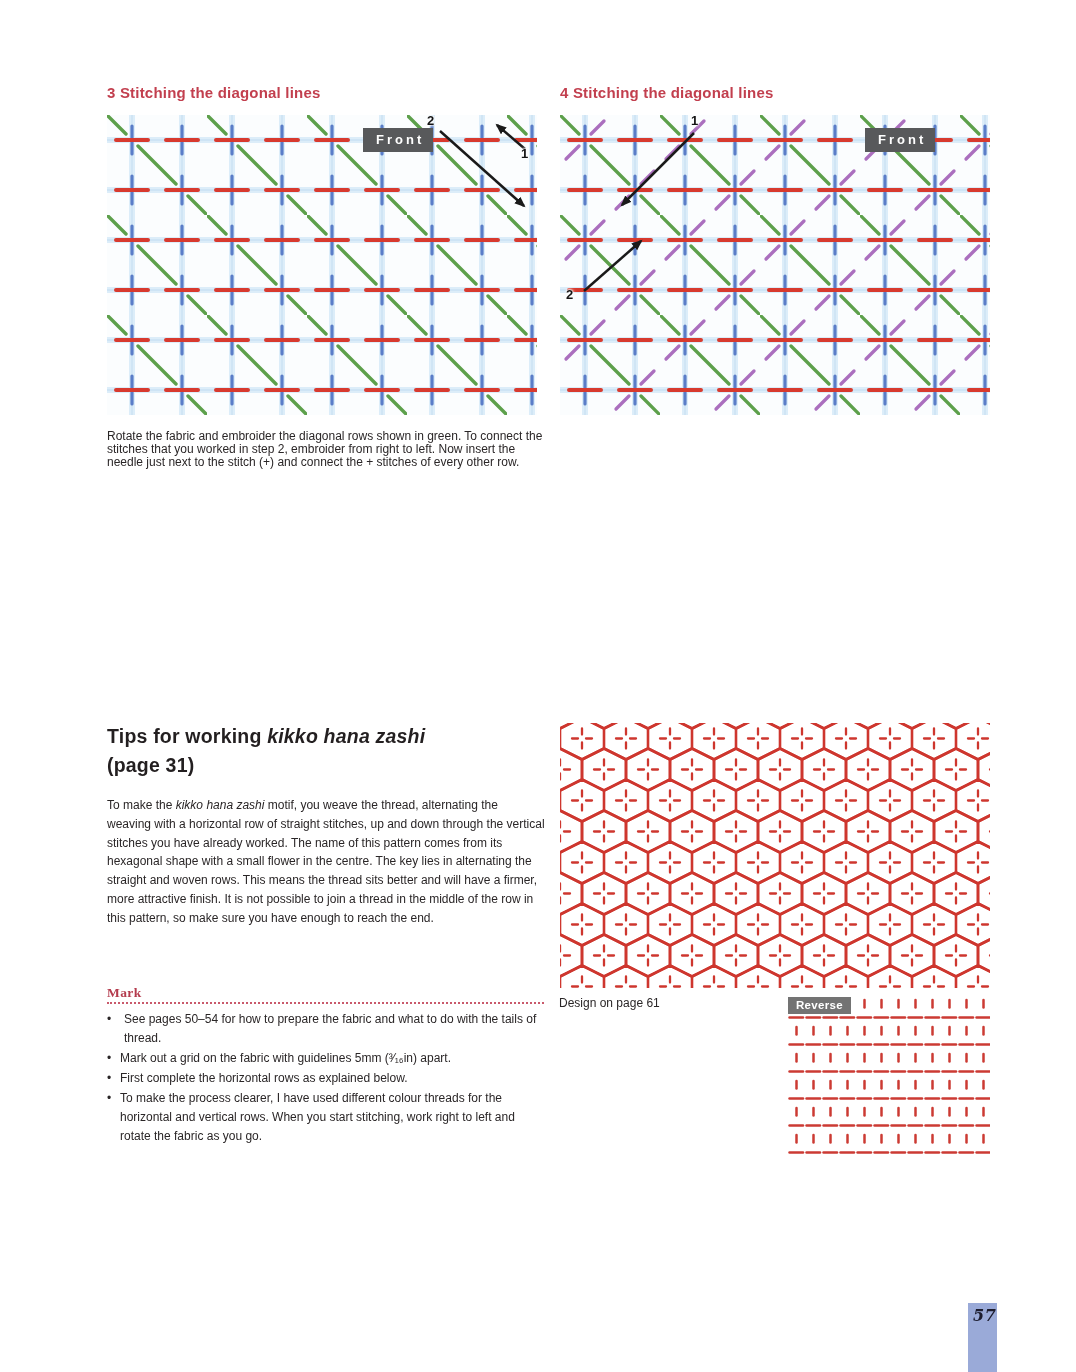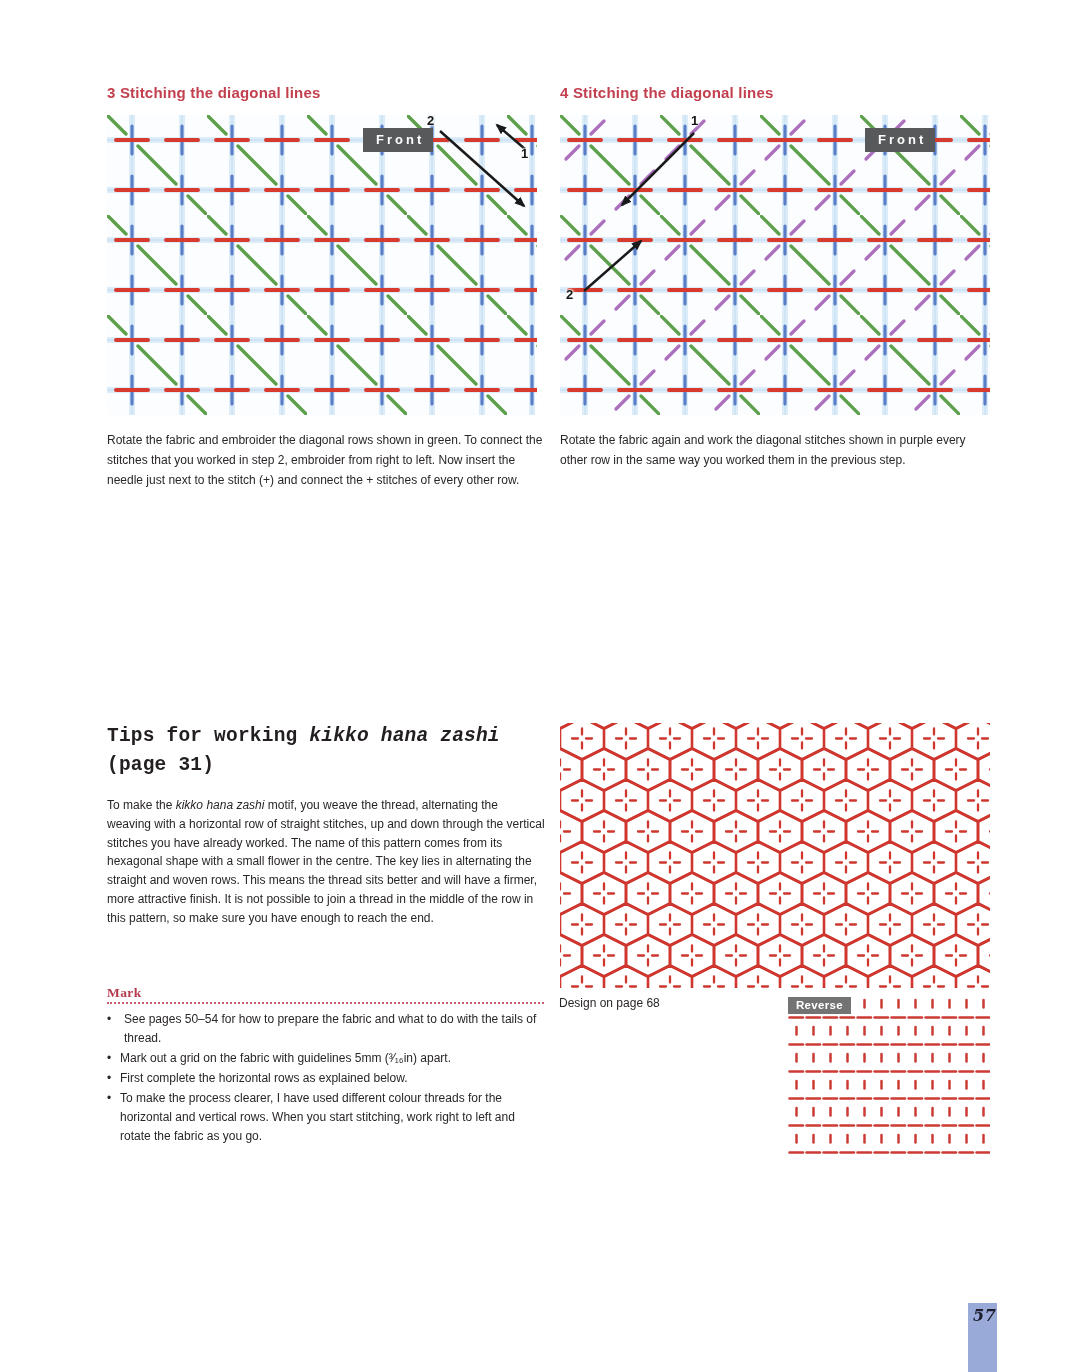--- a/index.html
+++ b/index.html
@@ -11,25 +11,25 @@
   .photo{position:absolute;top:115px;width:430px;height:300px;background:#fbfdfe;}
   #photo-step3{left:107px;}
   #photo-step4{left:560px;}
   .photo svg.bg{position:absolute;left:0;top:0;}
   .front{position:absolute;top:13px;background:#58595b;color:#ffffff;font-size:13px;font-weight:700;
          letter-spacing:3px;padding:5px 9px 5px 13px;line-height:14px;}
   #front-step3{left:256px;}
   #front-step4{left:305px;}
   .num{position:absolute;font-size:13px;font-weight:600;color:#141414;
        text-shadow:0 0 2px #fff,0 0 2px #fff,0 0 3px #fff,0 0 4px #fff;}
-  .caption{position:absolute;top:430px;width:438px;font-size:12px;line-height:20px;color:#2a2627;}
+  .caption{position:absolute;top:430px;width:438px;font-size:12px;line-height:13px;color:#2a2627;}
   #caption-step3{left:107px;}
   #caption-step4{left:560px;width:436px;}
   #tips-title{position:absolute;left:107px;top:722px;width:460px;font-size:19.5px;font-weight:700;
-              line-height:29px;color:#231f20;letter-spacing:.2px;font-family:Liberation Mono, monospace;}
+              line-height:29px;color:#231f20;letter-spacing:.2px;}
   #tips-body{position:absolute;left:107px;top:796px;width:438px;font-size:12px;line-height:18.8px;color:#2a2627;}
   #notes-heading{position:absolute;left:107px;top:985px;font-family:"Liberation Serif",serif;
                  font-size:13.5px;font-weight:700;color:#b43b4d;letter-spacing:.4px;}
   #notes-rule{position:absolute;left:107px;top:993px;width:437px;height:9px;border-bottom:2px dotted #c9596b;}
   #notes-list{position:absolute;left:107px;top:1010px;width:444px;margin:0;padding:0;list-style:none;
               font-size:12px;line-height:19px;color:#2a2627;}
   #notes-list li{position:relative;padding-left:13px;margin:0 3px 1px 0;}
   #notes-list li::before{content:"\2022";position:absolute;left:0;top:0;}
   #notes-list li:first-child{padding-left:17px;}
   #photo-kikko{position:absolute;left:560px;top:723px;width:430px;height:265px;background:#ffffff;}
@@ -96,21 +96,20 @@
         <line x1="134" y1="18" x2="62" y2="90" stroke="#1a1a1a" stroke-width="2.5" marker-end="url(#ah-r)"></line>
         <line x1="24" y1="176" x2="81" y2="126" stroke="#1a1a1a" stroke-width="2.5" marker-end="url(#ah-r)"></line>
       </g>
     </svg>
     <span class="num" style="left:131px;top:-2px;">1</span>
     <span class="num" style="left:6px;top:172px;">2</span>
     <div id="front-step4" class="front">Front</div>
   </div>
 
   <div id="caption-step3" class="caption">Rotate the fabric and embroider the diagonal rows shown in green. To connect the stitches that you worked in step 2, embroider from right to left. Now insert the needle just next to the stitch (+) and connect the + stitches of every other row.</div>
-  <div id="caption-step4" class="caption">Rotate the fabric again and work the diagonal stitches shown in purple every other row in the same way you worked them in the previous step.</div>
 
   <div id="tips-title">
     <span>Tips for working </span><i>kikko hana zashi</i><br>
     <span>(page 31)</span>
   </div>
   <div id="tips-body">
     <span>To make the </span><i>kikko hana zashi</i><span> motif, you weave the thread, alternating the weaving with a horizontal row of straight stitches, up and down through the vertical stitches you have already worked. The name of this pattern comes from its hexagonal shape with a small flower in the centre. The key lies in alternating the straight and woven rows. This means the thread sits better and will have a firmer, more attractive finish. It is not possible to join a thread in the middle of the row in this pattern, so make sure you have enough to reach the end.</span>
   </div>
 
   <div id="notes-heading">Mark</div>
@@ -140,21 +139,21 @@
             <path d="M0 36.5V42.5 M0 50.5V56.5 M-10 46.5H-4 M4 46.5H10"></path>
             <path d="M44 36.5V42.5 M44 50.5V56.5 M34 46.5H40 M48 46.5H54"></path>
             <path d="M22 67.5V73.5 M22 81.5V87.5 M12 77.5H18 M26 77.5H32"></path>
           </g>
         </pattern>
       </defs>
       <rect width="430" height="265" fill="url(#hx)"></rect>
     </svg>
   </div>
 
-  <div id="design-caption">Design on page 68</div>
+  <div id="design-caption">Design on page 61</div>
 
   <div id="photo-reverse">
     <svg width="202" height="163">
       <defs>
         <pattern id="rv" width="17" height="27" patternUnits="userSpaceOnUse">
           <rect width="17" height="27" fill="#ffffff"></rect>
           <g stroke="#cc3a33" stroke-width="2.5" fill="none" stroke-linecap="round">
             <path d="M8.5 3V10.5"></path>
             <path d="M1.5 20.5H15"></path>
           </g>

